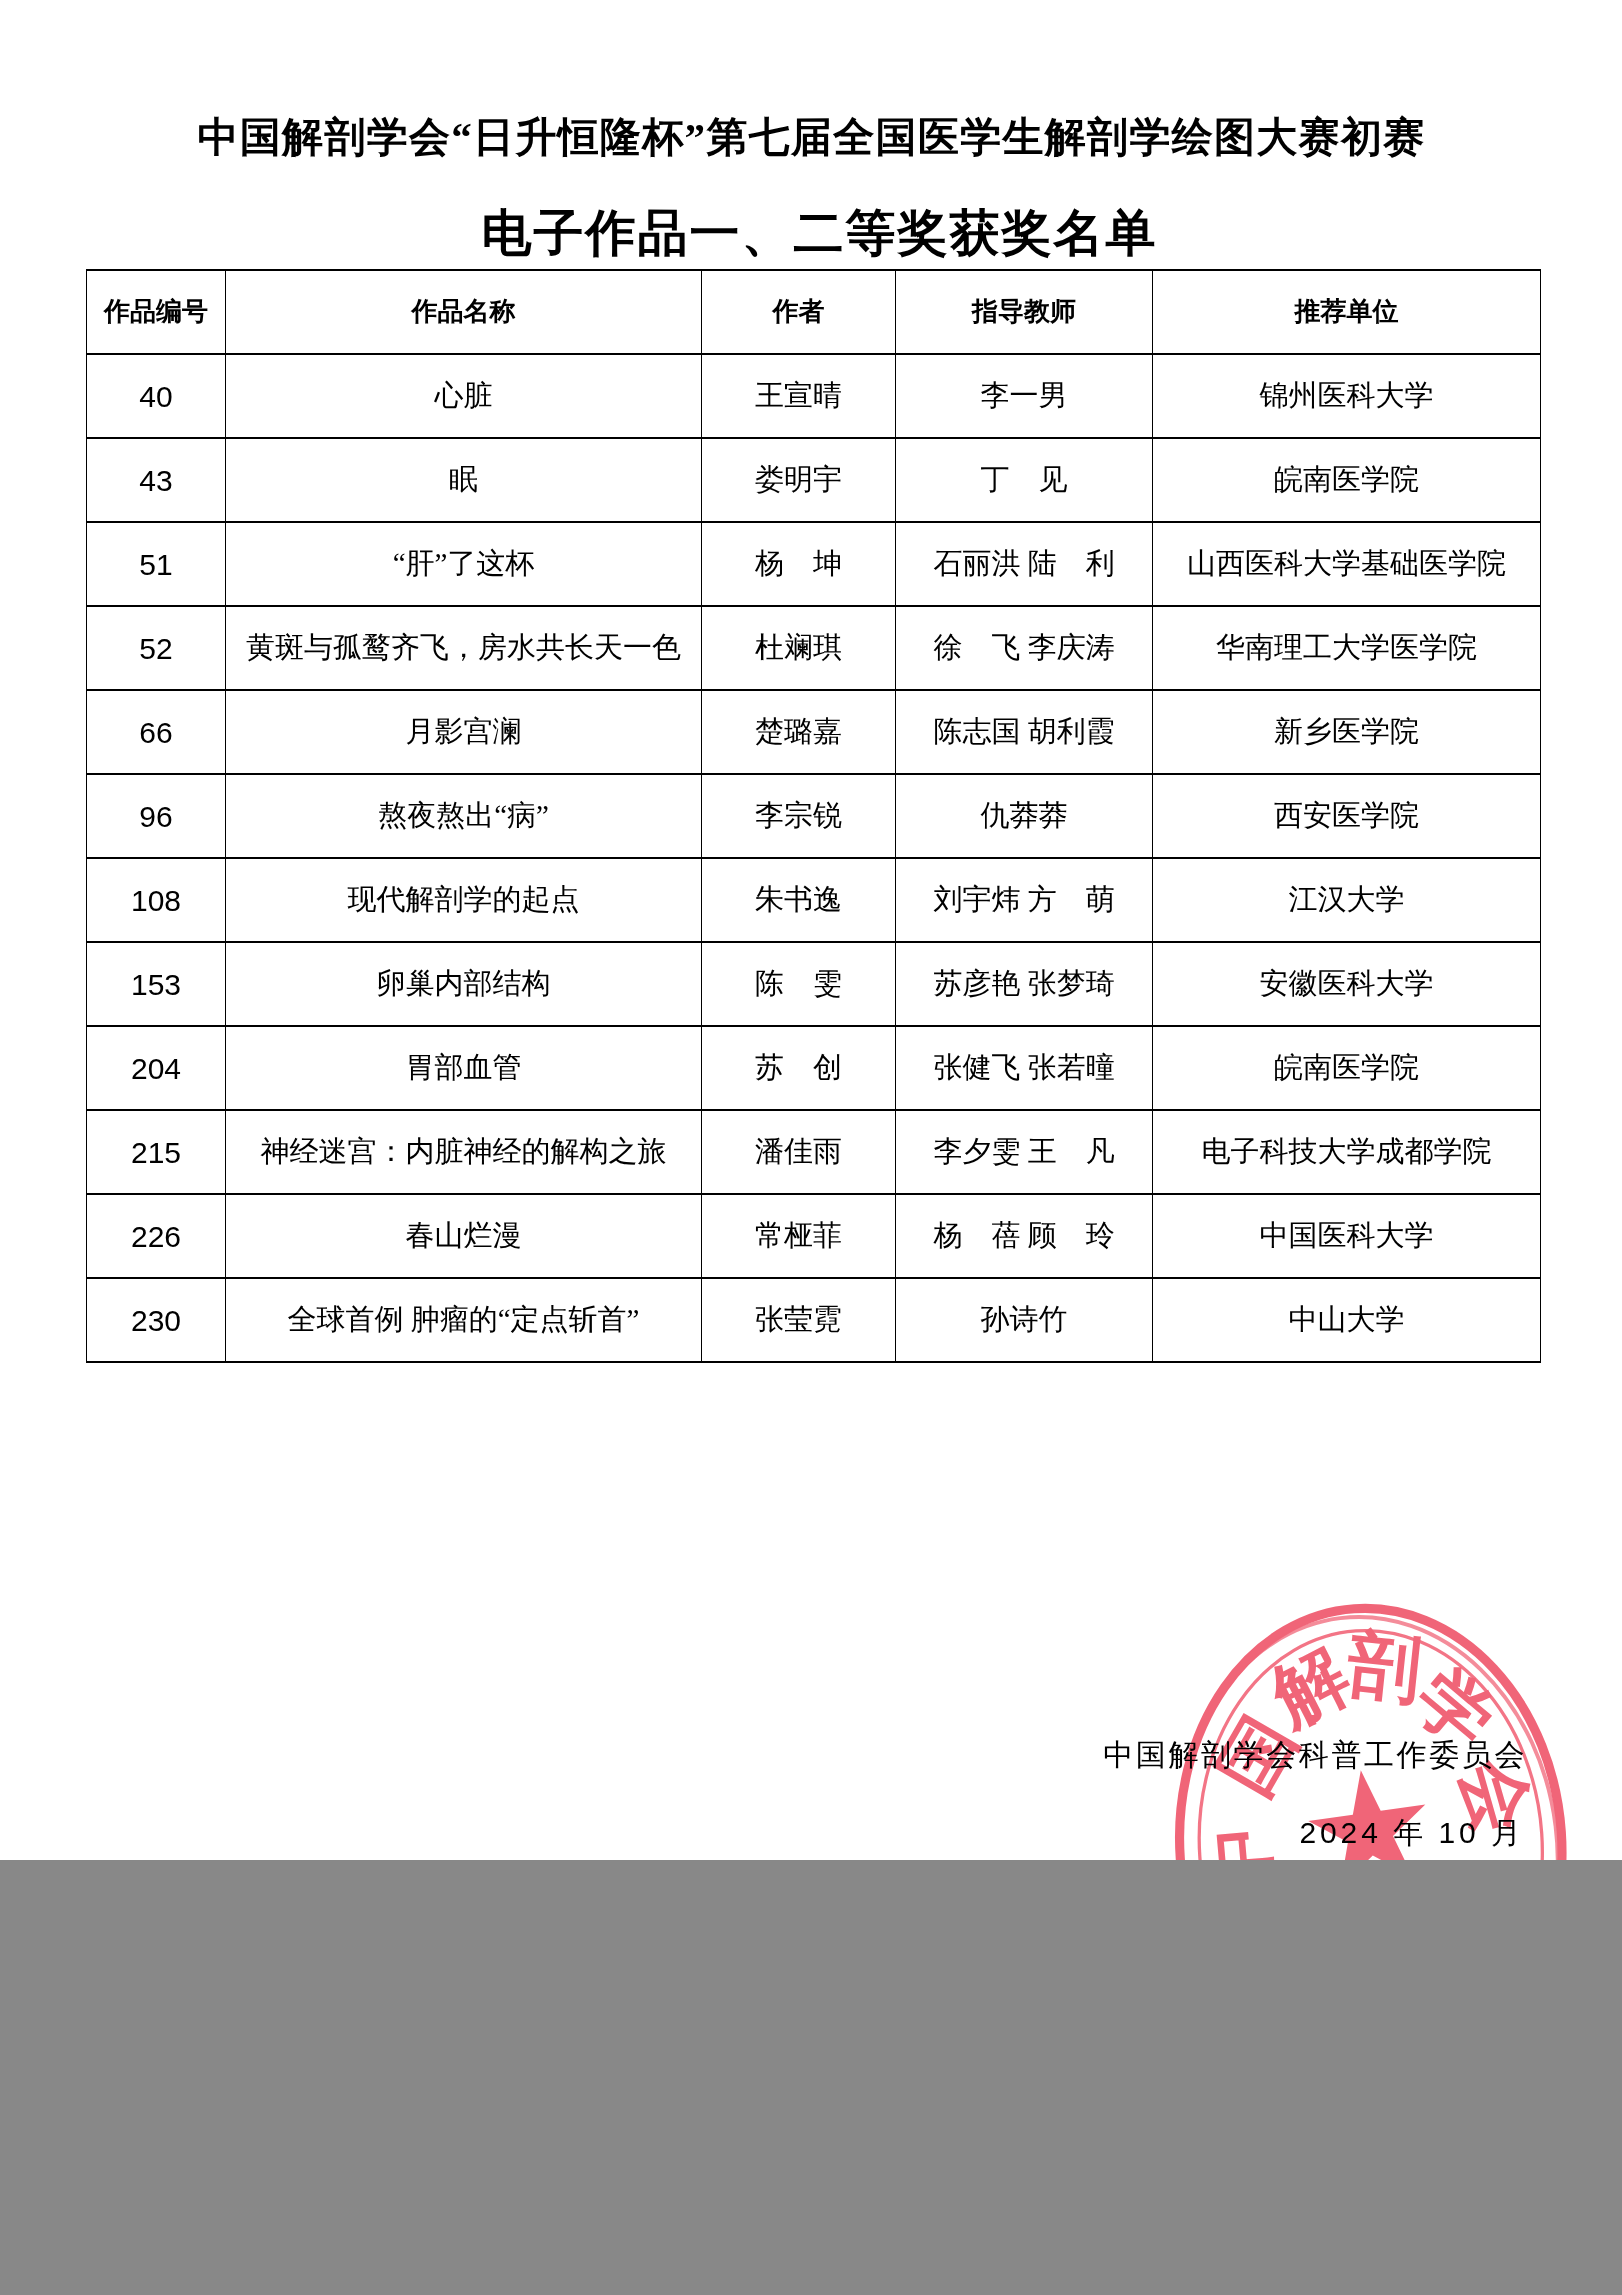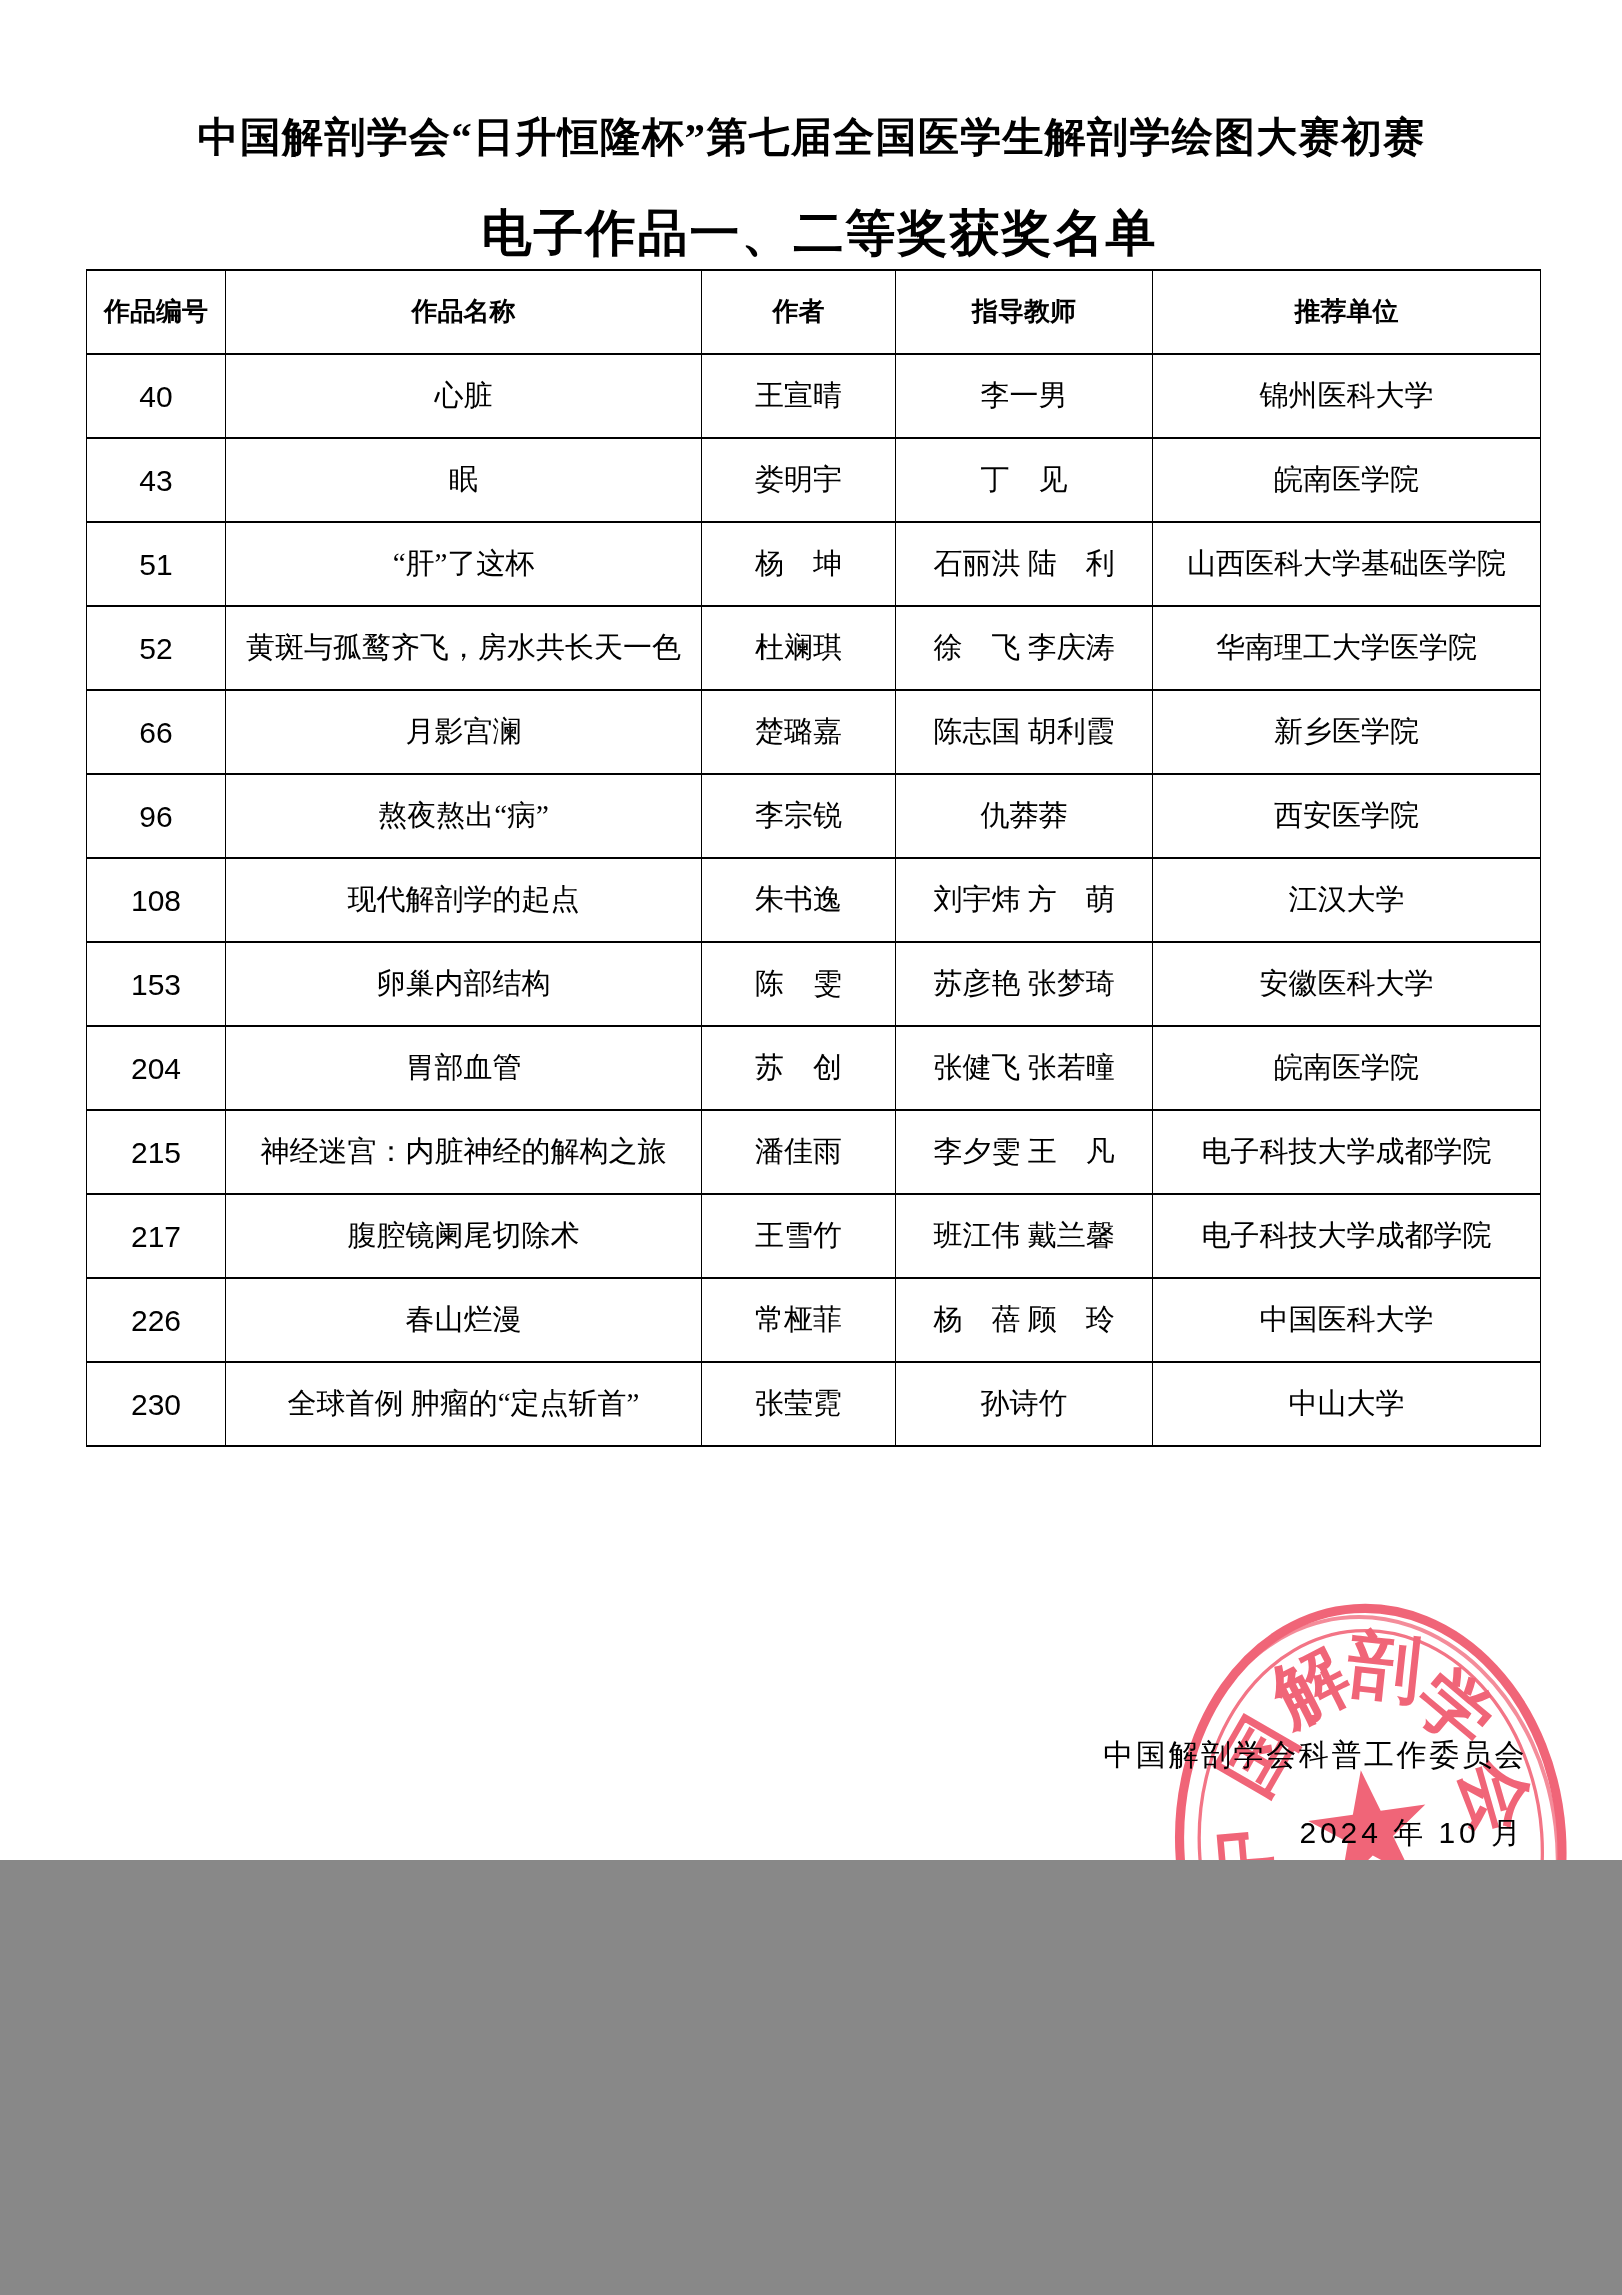--- a/index.html
+++ b/index.html
@@ -159,27 +159,20 @@
           <td>皖南医学院</td>
         </tr>
         <tr>
           <td>215</td>
           <td>神经迷宫：内脏神经的解构之旅</td>
           <td>潘佳雨</td>
           <td>李夕雯 王　凡</td>
           <td>电子科技大学成都学院</td>
         </tr>
         <tr>
-          <td>217</td>
-          <td>腹腔镜阑尾切除术</td>
-          <td>王雪竹</td>
-          <td>班江伟 戴兰馨</td>
-          <td>电子科技大学成都学院</td>
-        </tr>
-        <tr>
           <td>226</td>
           <td>春山烂漫</td>
           <td>常桠菲</td>
           <td>杨　蓓 顾　玲</td>
           <td>中国医科大学</td>
         </tr>
         <tr>
           <td>230</td>
           <td>全球首例 肿瘤的“定点斩首”</td>
           <td>张莹霓</td>

